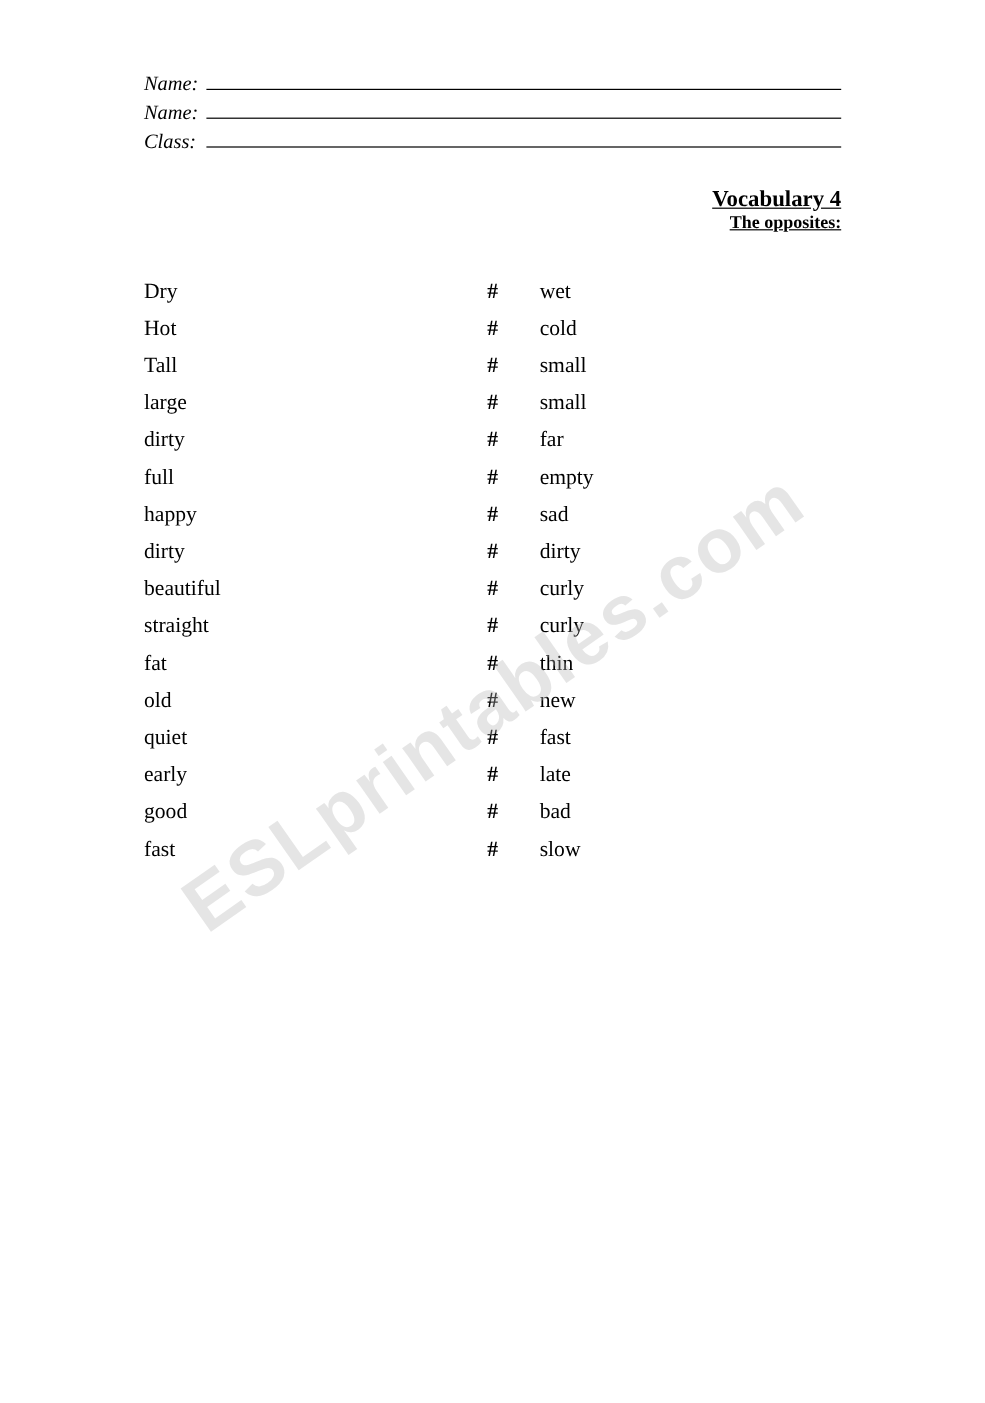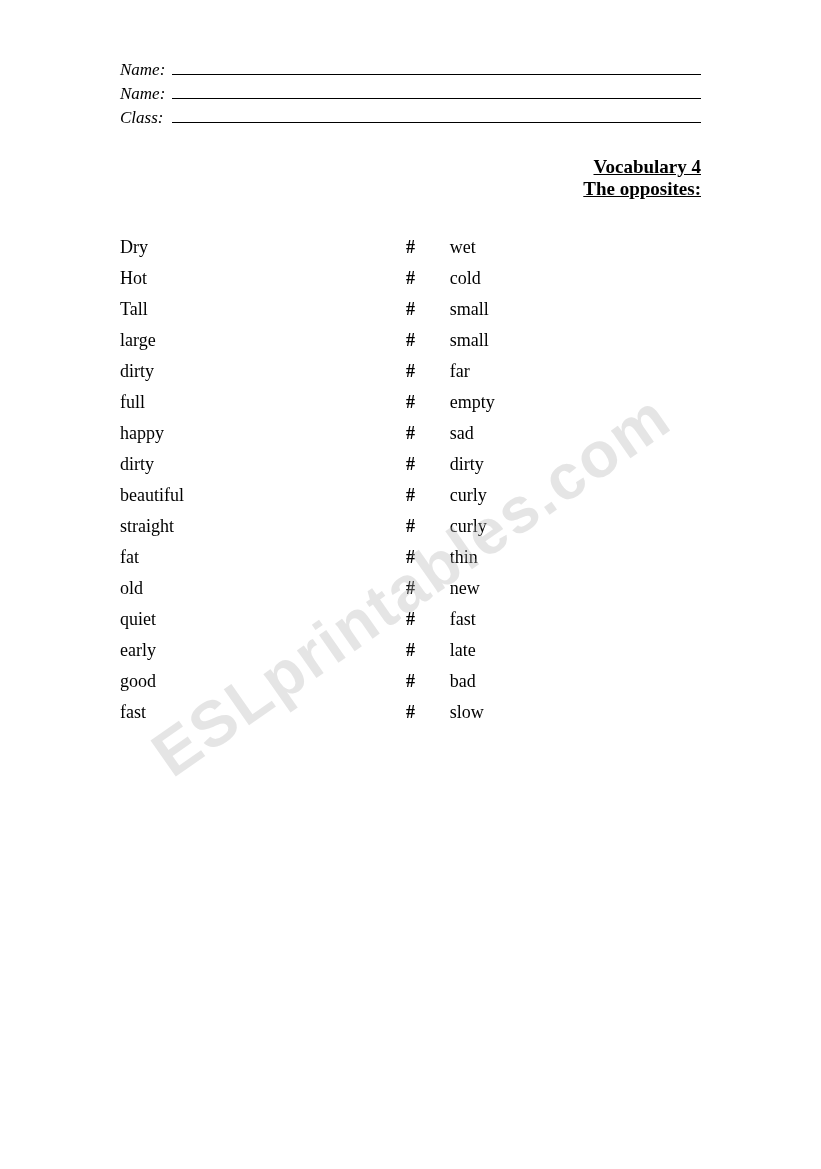--- a/index.html
+++ b/index.html
@@ -71,21 +71,21 @@
       margin-bottom: 32px;
     }
 
     .title-main {
       font-size: 19px;
       font-weight: bold;
       text-decoration: underline;
     }
 
     .title-sub {
-      font-size: 19px;
+      font-size: 15px;
       font-weight: bold;
       text-decoration: underline;
     }
 
     .vocab-table {
       width: 100%;
       border-collapse: collapse;
     }
 
     .vocab-table tr td {

